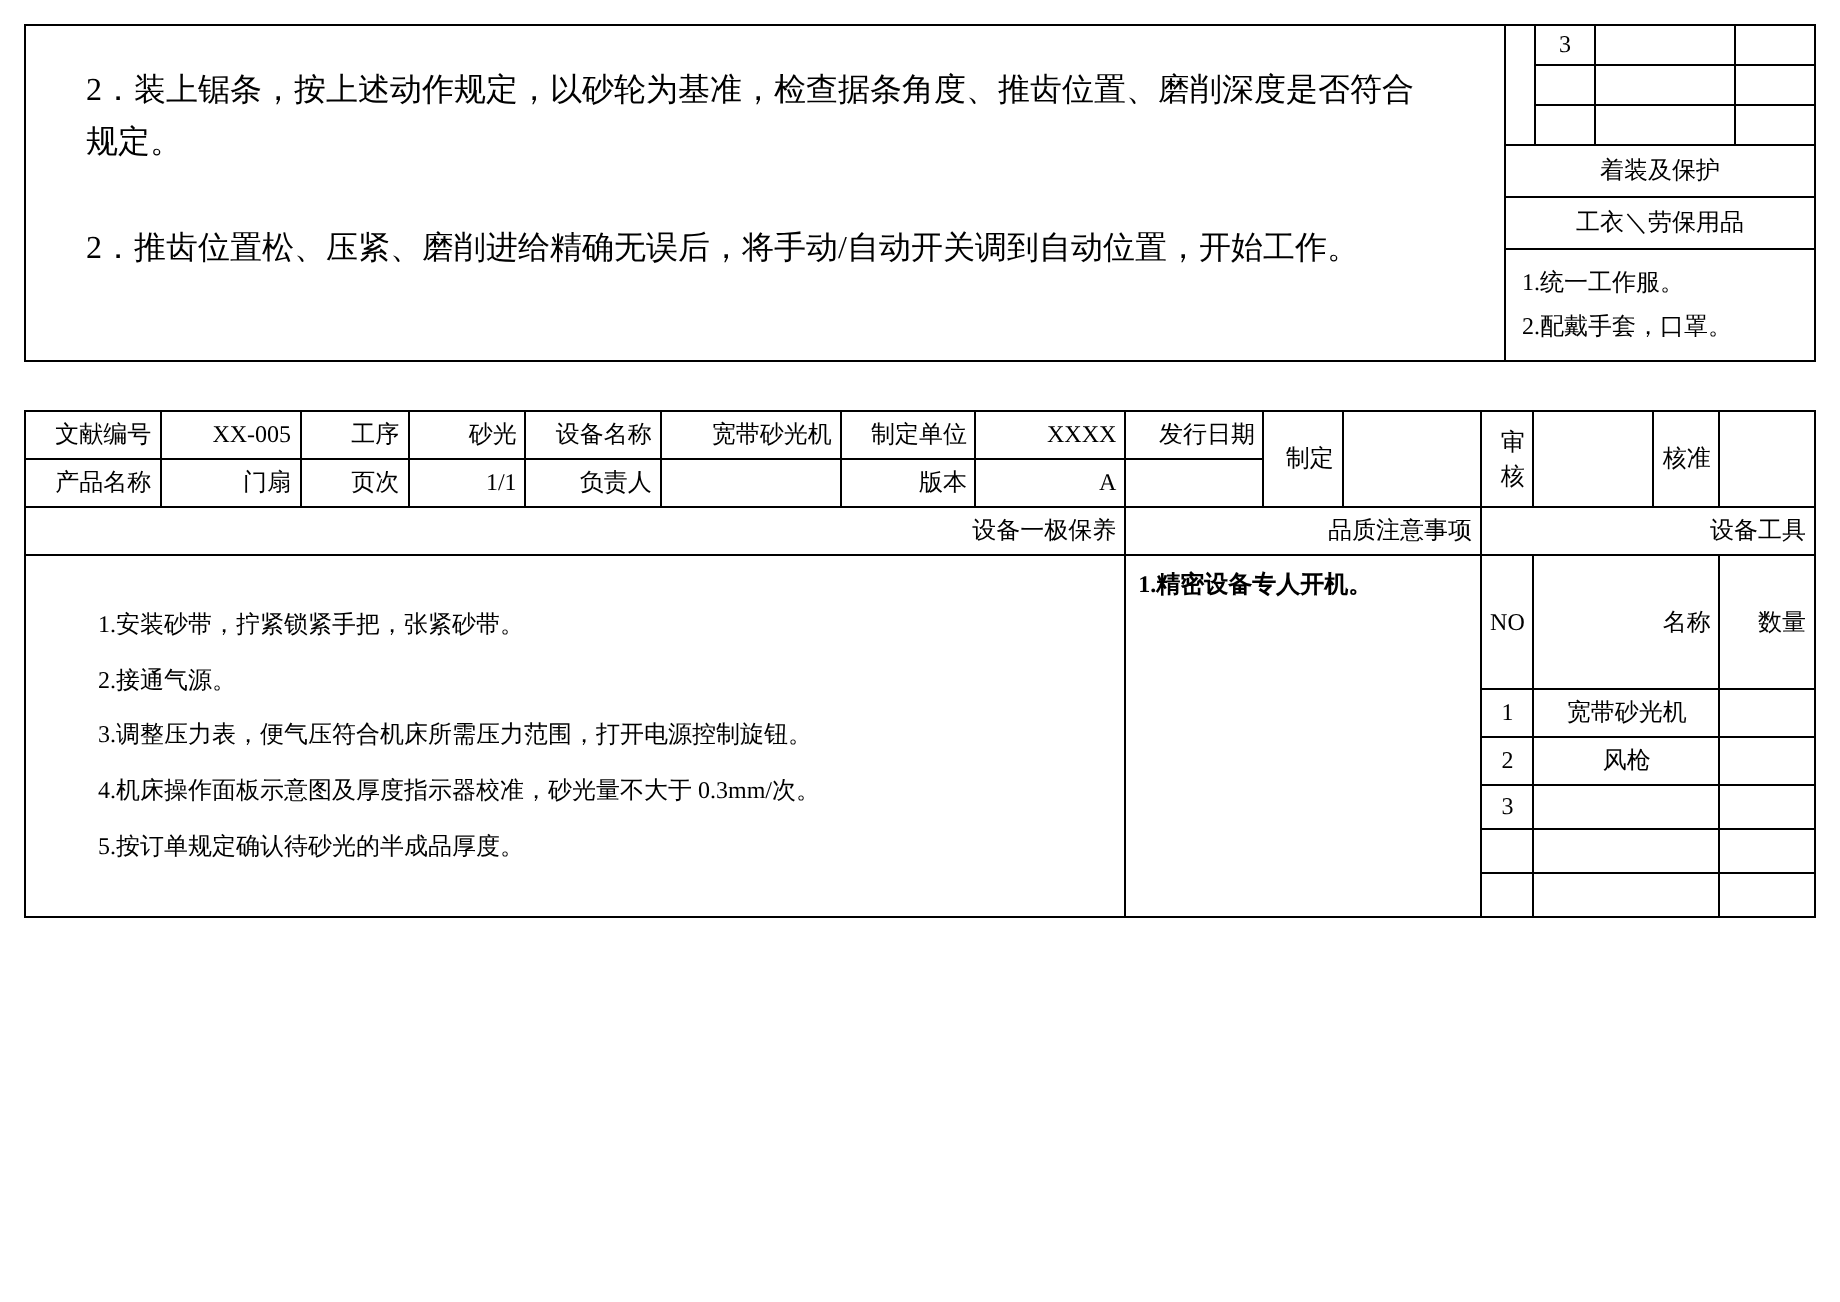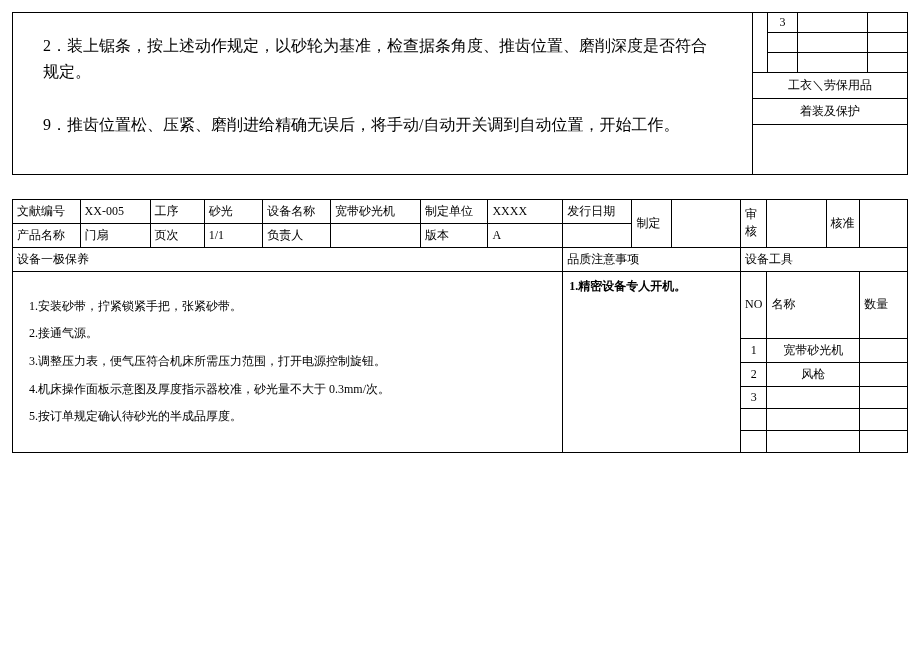--- a/index.html
+++ b/index.html
@@ -17,21 +17,21 @@
     }
     table {
       border-collapse: collapse;
       width: 100%;
     }
     td {
       border: 1px solid #000;
       padding: 3px 4px;
       vertical-align: middle;
     }
-    .center { text-align: left; }
+    .center { text-align: right; }
     .top-block {
       display: flex;
       border: 1px solid #000;
       margin-bottom: 24px;
     }
     .top-left {
       flex: 0 0 740px;
       border-right: 1px solid #000;
       padding: 8px 30px;
       font-size: 16px;
@@ -81,39 +81,39 @@
       padding: 6px 8px;
       line-height: 1.8;
     }
     
     
     .form-table td { height: 22px; }
     .wide-row td { height: auto; }
     .proc-left {
       width: 556px;
       vertical-align: top;
-      padding: 18px 16px;
+      padding: 18px 36px;
       margin-left: 20px;
     }
     .proc-left p { margin: 6px 0; line-height: 1.8; }
     .proc-mid {
       width: 180px;
       vertical-align: top;
       padding: 6px 6px;
       font-weight: bold;
     }
     .equip-col td { text-align: center; }
   </style>
 </head>
 <body>
 
 <div class="top-block">
   <div class="top-left">
     <p>2．装上锯条，按上述动作规定，以砂轮为基准，检查据条角度、推齿位置、磨削深度是否符合规定。</p>
-    <p>9．推齿位置松、压紧、磨削进给精确无误后，将手动/自动开关调到自动位置，开始工作。</p>
+    <p>2．推齿位置松、压紧、磨削进给精确无误后，将手动/自动开关调到自动位置，开始工作。</p>
   </div>
   <div class="top-right">
     <div class="tr-grid">
       <div class="tr-left-empty"></div>
       <div class="tr-right-table">
         <div class="tr-row">
           <div class="tr-cell tr-cell-num">3</div>
           <div class="tr-cell"></div>
           <div class="tr-cell" style="width:40px; flex:none;"></div>
         </div>
@@ -122,23 +122,25 @@
           <div class="tr-cell"></div>
           <div class="tr-cell" style="width:40px; flex:none;"></div>
         </div>
         <div class="tr-row">
           <div class="tr-cell tr-cell-num"></div>
           <div class="tr-cell"></div>
           <div class="tr-cell" style="width:40px; flex:none;"></div>
         </div>
       </div>
     </div>
+    <div class="tr-header">着装及保护</div>
     <div class="tr-header">工衣＼劳保用品</div>
-    <div class="tr-header">着装及保护</div>
     <div class="tr-body">
+      <div>1.统一工作服。</div>
+      <div>2.配戴手套，口罩。</div>
     </div>
   </div>
 </div>
 
 <table class="form-table">
   <tbody>
       <tr>
     <td class="center" style="width:60px">文献编号</td>
     <td class="center" style="width:62px">XX-005</td>
     <td class="center" style="width:48px">工序</td>

